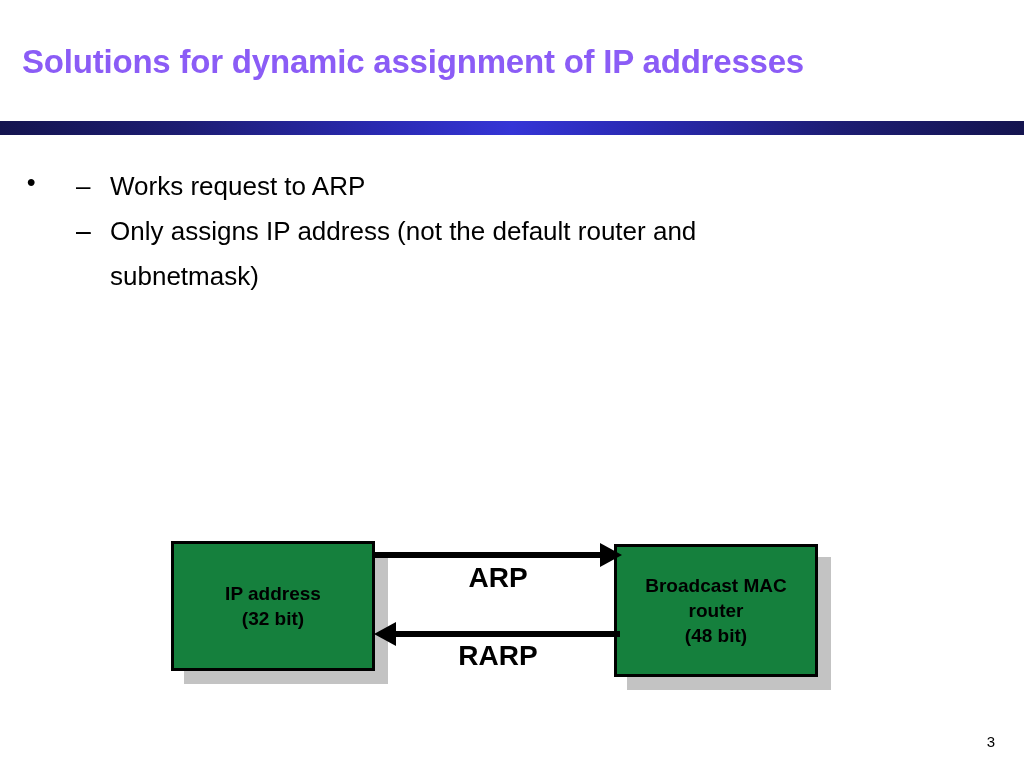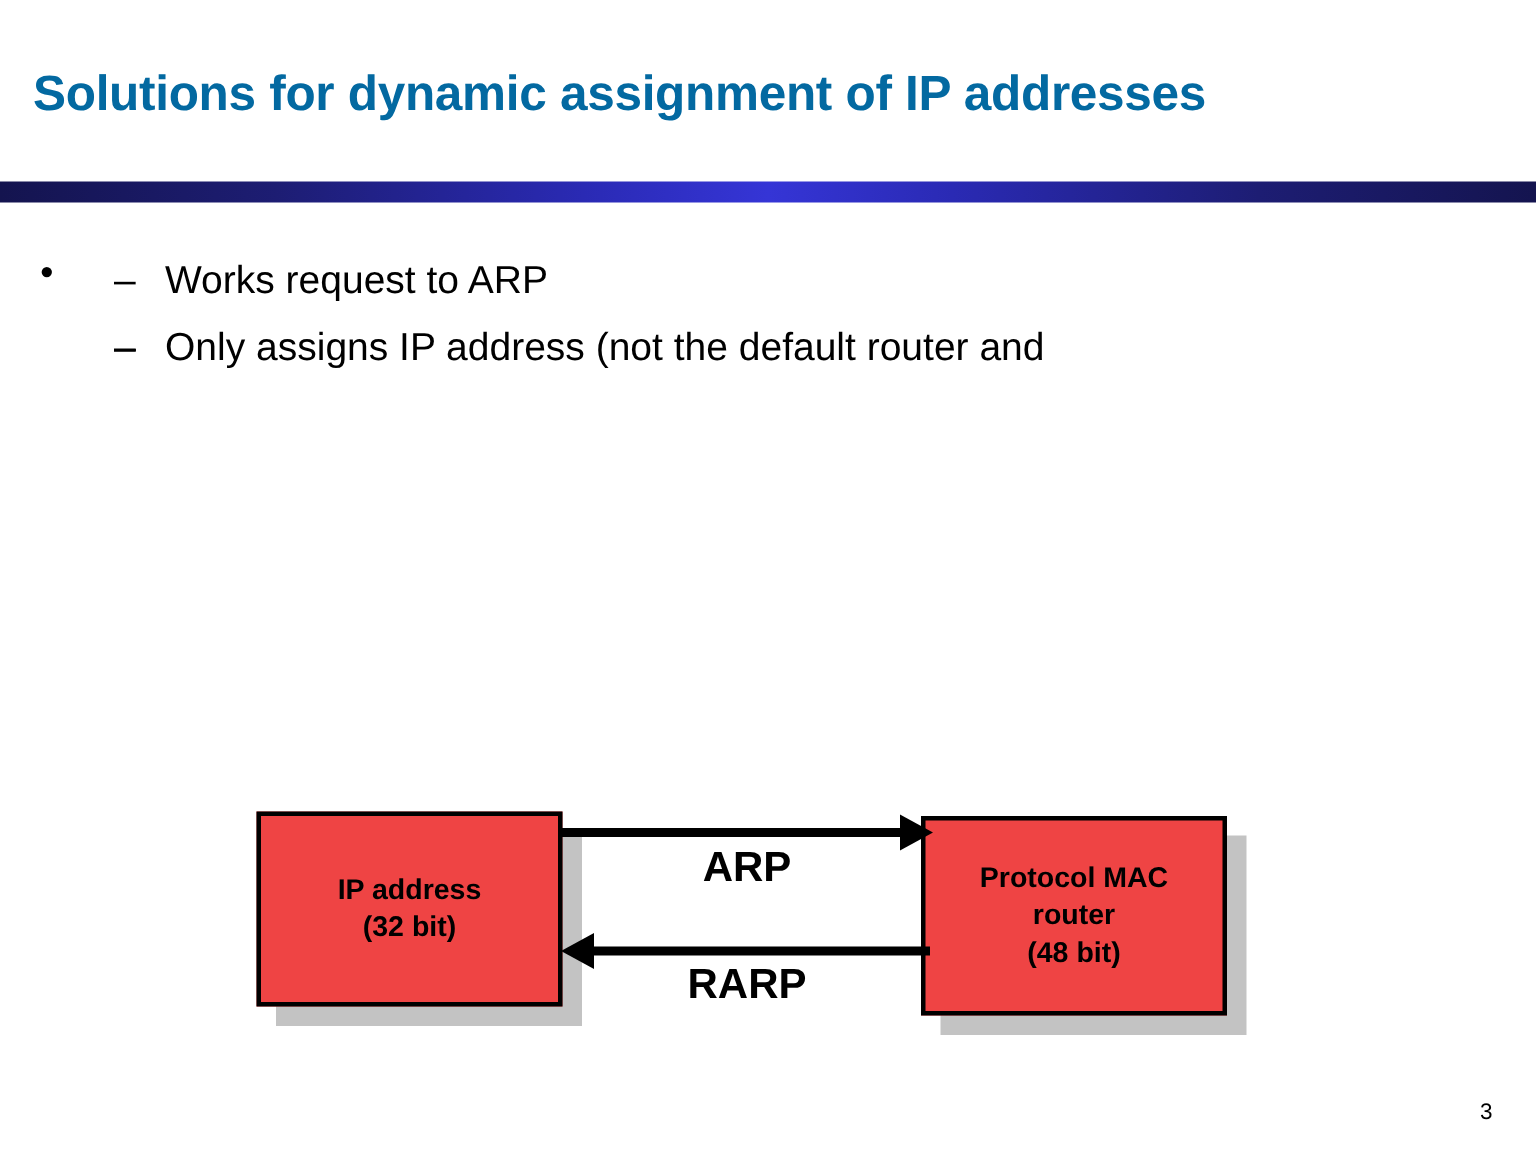--- a/index.html
+++ b/index.html
@@ -19,21 +19,21 @@
   
   .slide-title {
     position: absolute;
     left: 22px;
     top: 42px;
     width: 980px;
     font-size: 33px;
     font-weight: bold;
     letter-spacing: -0.2px;
     line-height: 40px;
-    color: #0369a1;
+    color: #8b5cf6;
     white-space: nowrap;
   }
 
   
   .title-rule {
     position: absolute;
     left: 0;
     top: 121px;
     width: 1024px;
     height: 14px;
@@ -95,21 +95,21 @@
     top: 530px;
     width: 1024px;
     height: 175px;
   }
   .node-shadow {
     position: absolute;
     background: #c3c3c3;
   }
   .node {
     position: absolute;
-    background: #ef4444;
+    background: #15803d;
     border: 3px solid #000000;
     box-sizing: border-box;
     display: flex;
     align-items: center;
     justify-content: center;
     text-align: center;
     font-size: 19px;
     font-weight: bold;
     line-height: 25px;
   }
@@ -166,38 +166,39 @@
     <span class="marker">–</span>
   </div>
 
   <div class="bullet-l2">
     <span class="marker">–</span>
   </div>
 
   <div class="bullet-l2">
     <span class="marker">–</span>
     <span class="wrap">Only assigns IP address (not the default router and</span>
+    <span class="wrap">subnetmask)</span>
   </div>
 
 </div>
 
 <div class="diagram">
 
   <div class="node-shadow" id="node-ip-shadow"></div>
   <div class="node" id="node-ip">
     <div>
       <div>IP address</div>
       <div>(32 bit)</div>
     </div>
   </div>
 
   <div class="node-shadow" id="node-mac-shadow"></div>
   <div class="node" id="node-mac">
     <div>
-      <div>Protocol MAC</div>
+      <div>Broadcast MAC</div>
       <div>router</div>
       <div>(48 bit)</div>
     </div>
   </div>
 
   <svg class="arrow-svg" viewBox="0 0 260 175">
 
     <g>
       <line x1="4" y1="25" x2="230" y2="25" stroke="#000000" stroke-width="6"></line>
       <polygon points="230,13 252,25 230,37" fill="#000000"></polygon>

